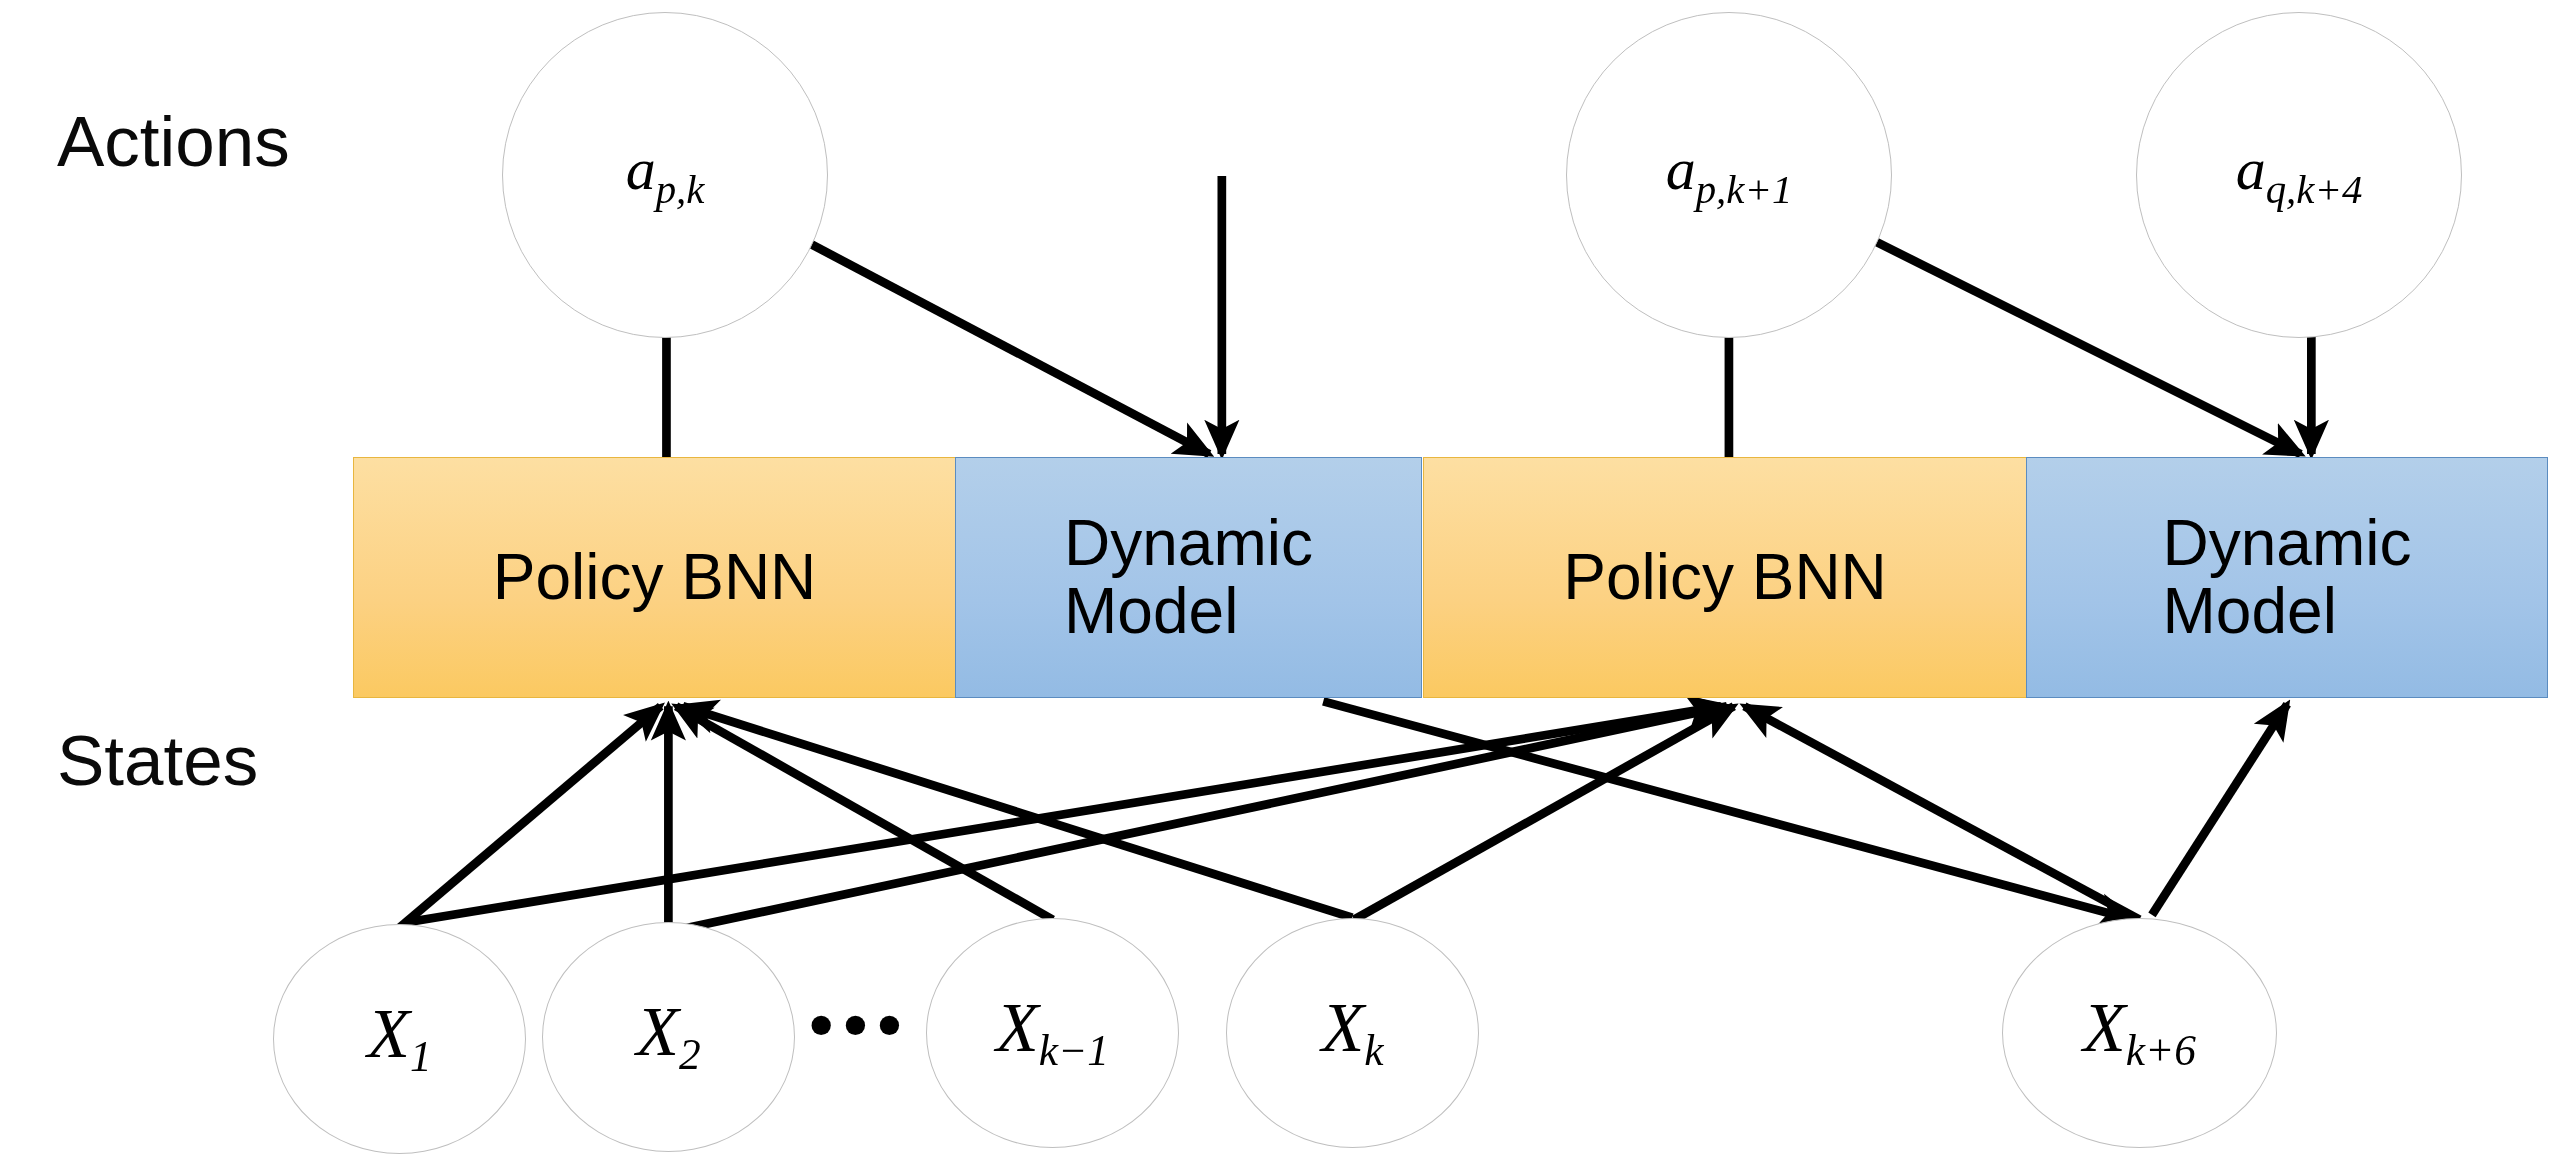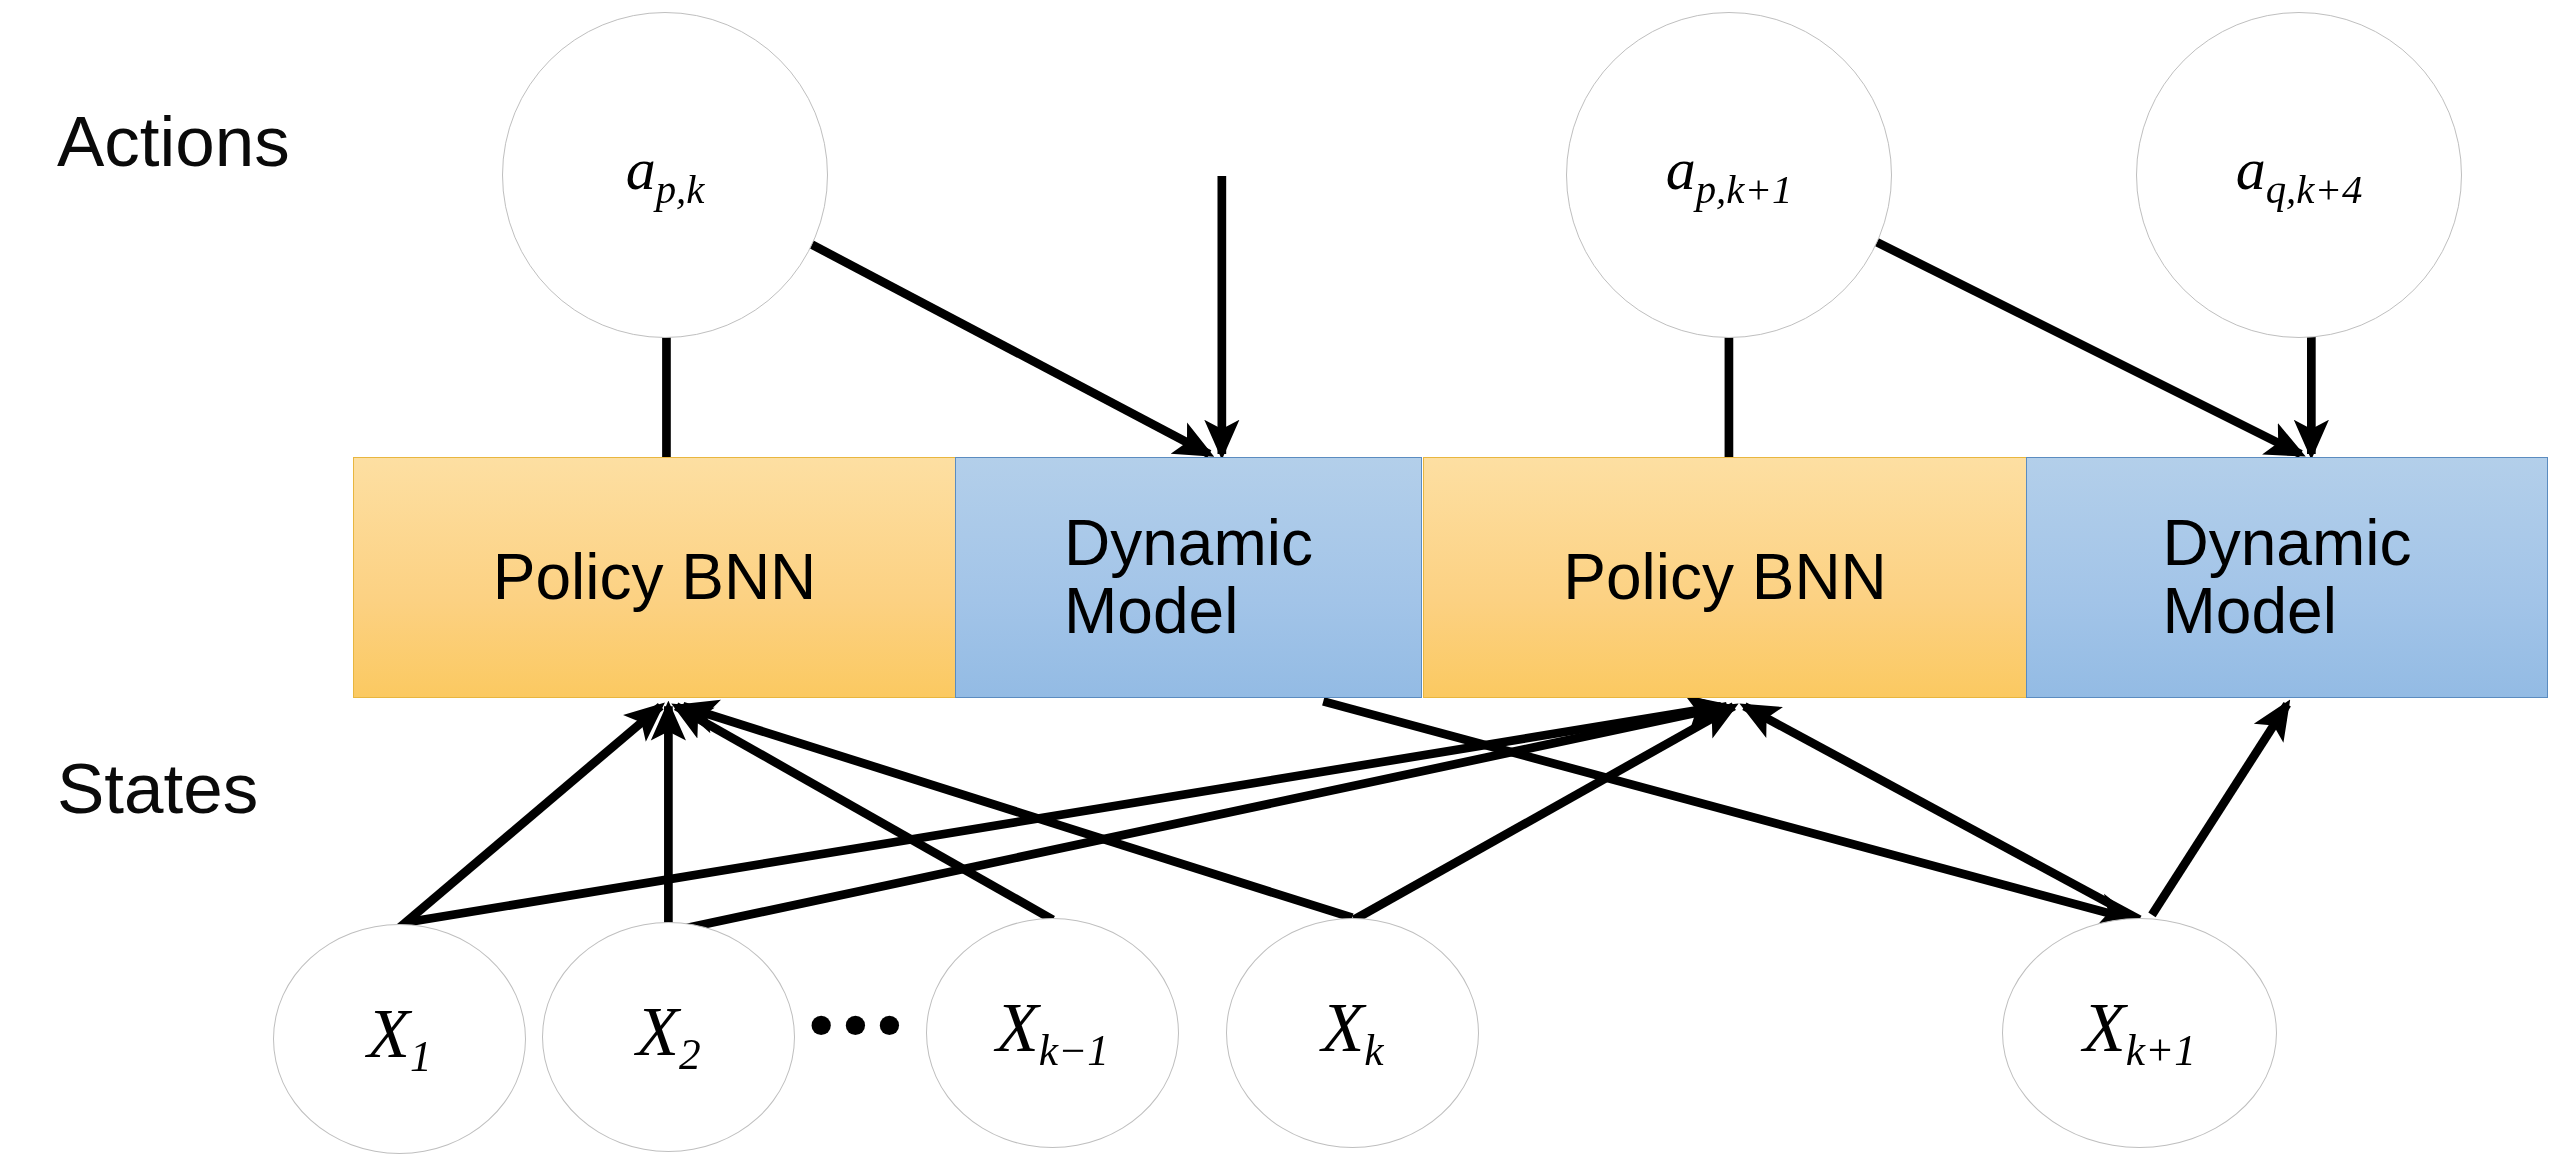--- a/index.html
+++ b/index.html
@@ -5,21 +5,21 @@
 <style>
   html,body{margin:0;padding:0;background:#ffffff;}
   body{width:2576px;height:1169px;overflow:hidden;
        font-family:"Liberation Sans", sans-serif;}
   #canvas{position:relative;width:2576px;height:1169px;background:#fff;}
   #edges{position:absolute;left:0;top:0;width:2576px;height:1169px;}
 
   .row-label{position:absolute;font-family:"Liberation Sans",sans-serif;
              font-size:71px;color:#0a0a0a;white-space:nowrap;letter-spacing:0px;margin-left:28px;}
   #label-actions{left:29px;top:101px;}
-  #label-states{left:29px;top:748px;}
+  #label-states{left:29px;top:720px;}
 
   .node{position:absolute;border:1.9px solid #bfbfbf;border-radius:50%;
         background:#ffffff;box-sizing:border-box;
         display:flex;align-items:center;justify-content:center;}
   .node .math{font-family:"Liberation Serif",serif;font-style:italic;
               font-size:60px;color:#000;white-space:nowrap;line-height:1;}
   .node .math .sub{font-size:0.68em;vertical-align:-0.34em;font-style:italic;
                    letter-spacing:0px;}
   .node.state .math{font-size:70px;}
   .node.state .math .sub{font-size:0.62em;vertical-align:-0.32em;}
@@ -128,17 +128,17 @@
 
   <div class="node state" style="left:926px;top:918px;width:253px;height:230px;">
     <span class="math"><span>X</span><span class="sub">k−1</span></span>
   </div>
 
   <div class="node state" style="left:1226px;top:918px;width:253px;height:230px;">
     <span class="math"><span>X</span><span class="sub">k</span></span>
   </div>
 
   <div class="node state" style="left:2002px;top:918px;width:275px;height:230px;">
-    <span class="math"><span>X</span><span class="sub">k+1</span></span>
+    <span class="math"><span>X</span><span class="sub">k+6</span></span>
   </div>
 
 </div>
 
 
 </body></html>

